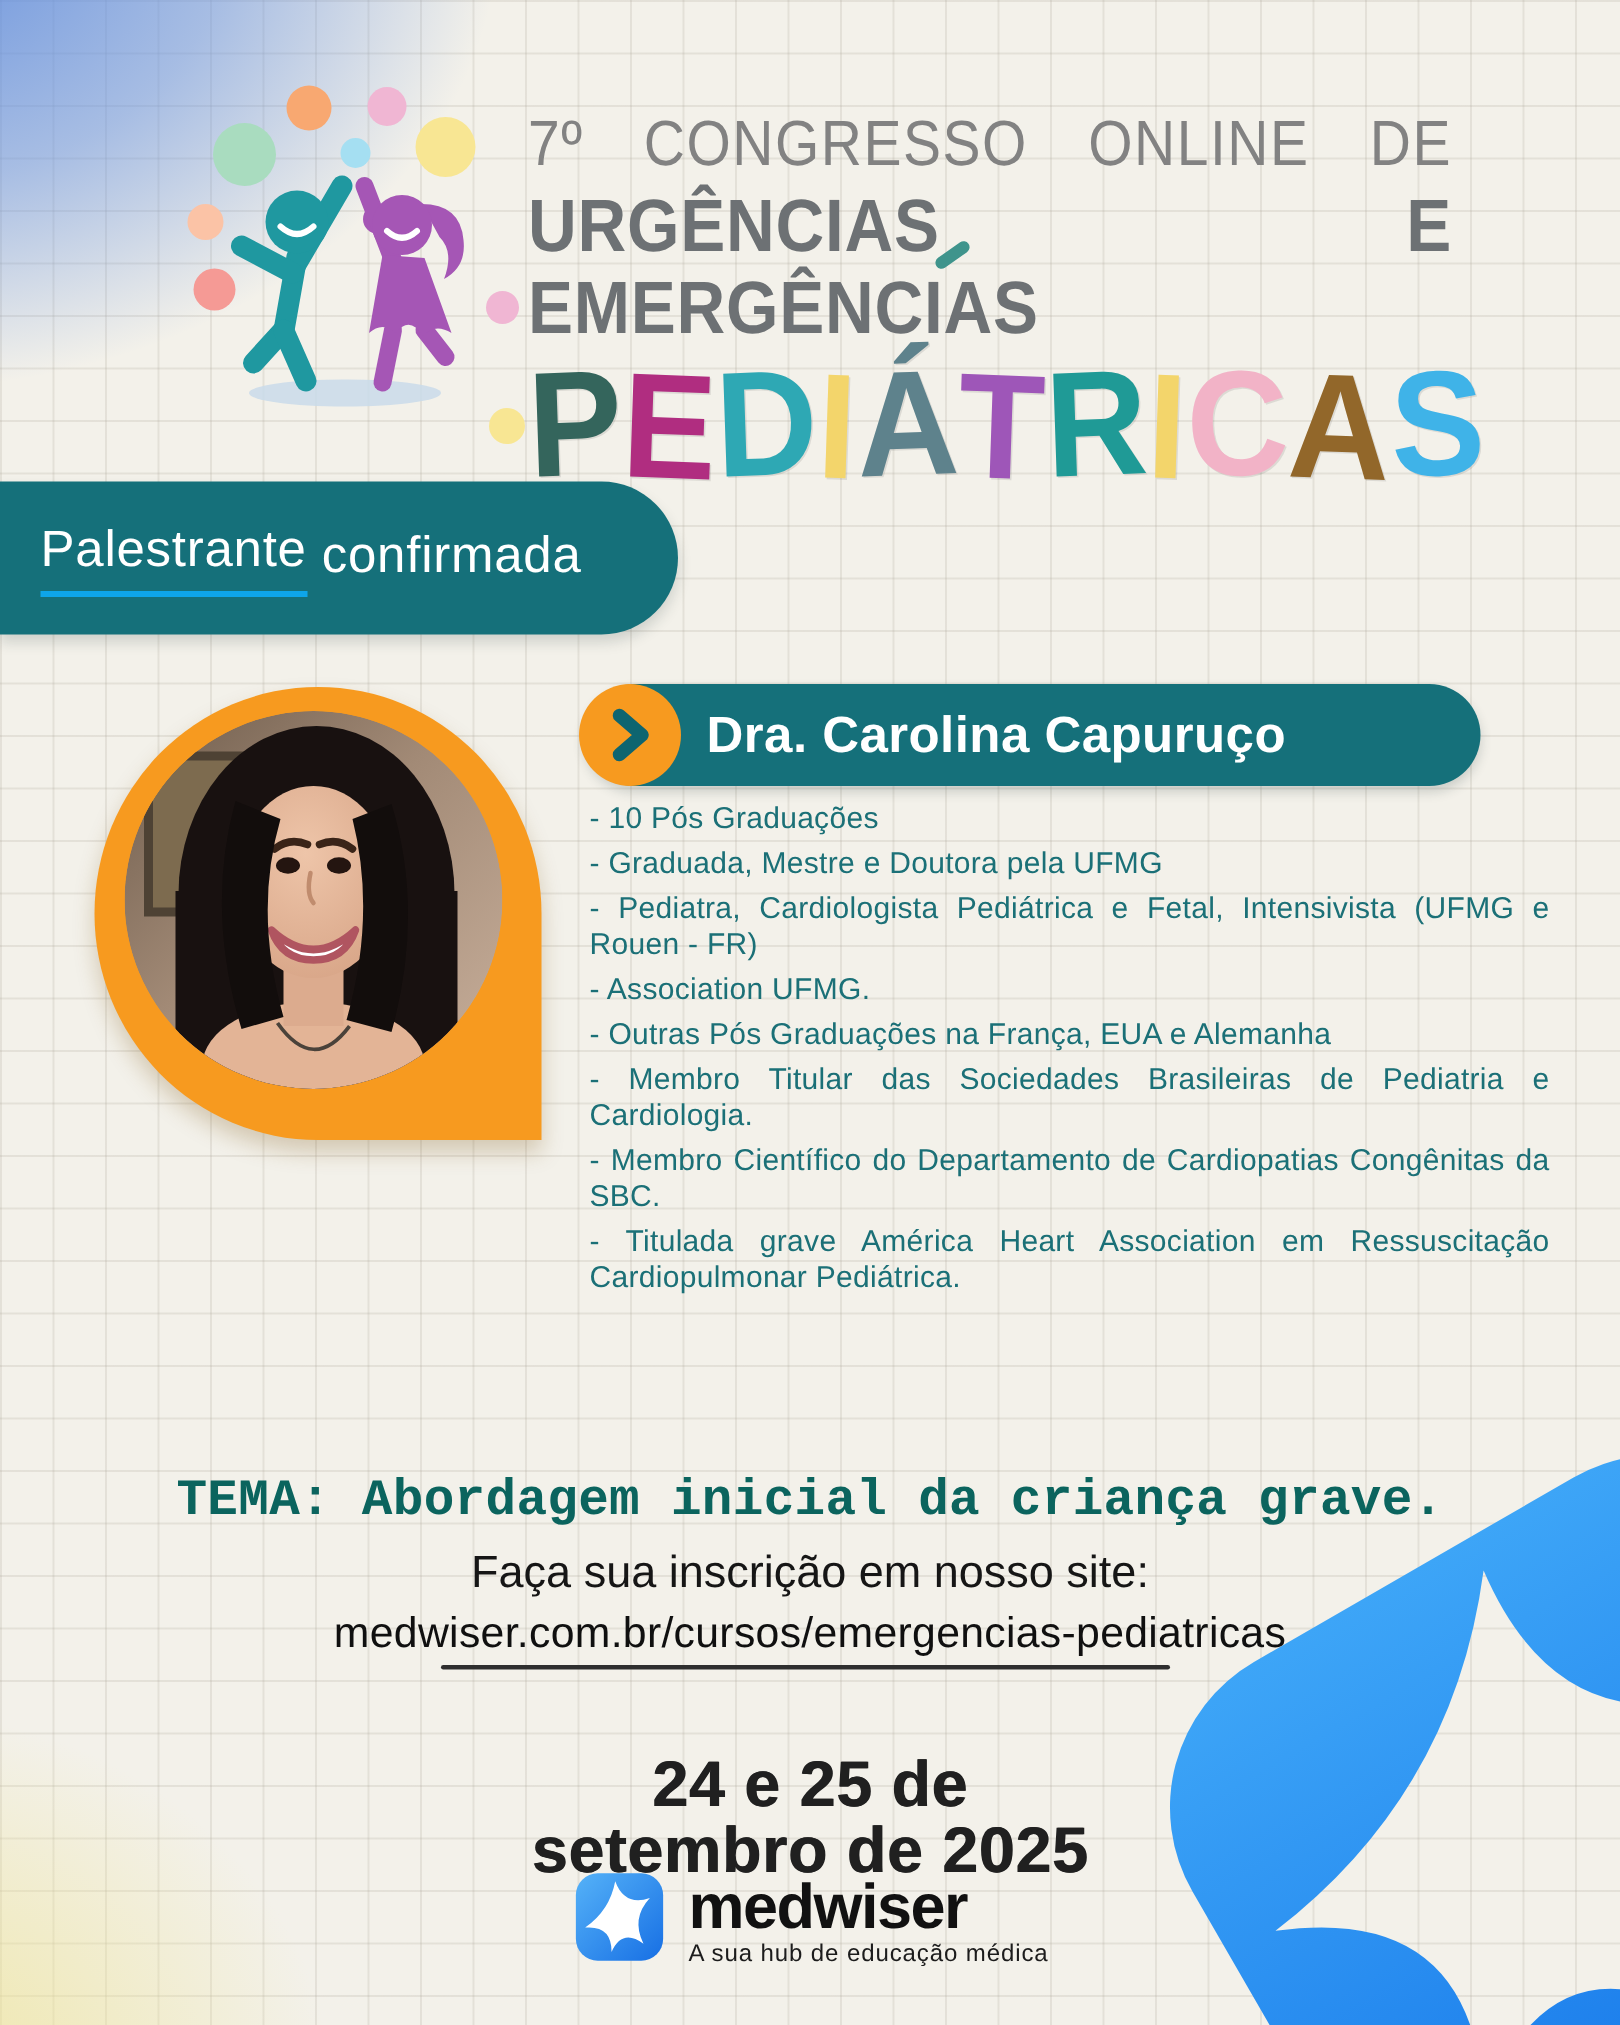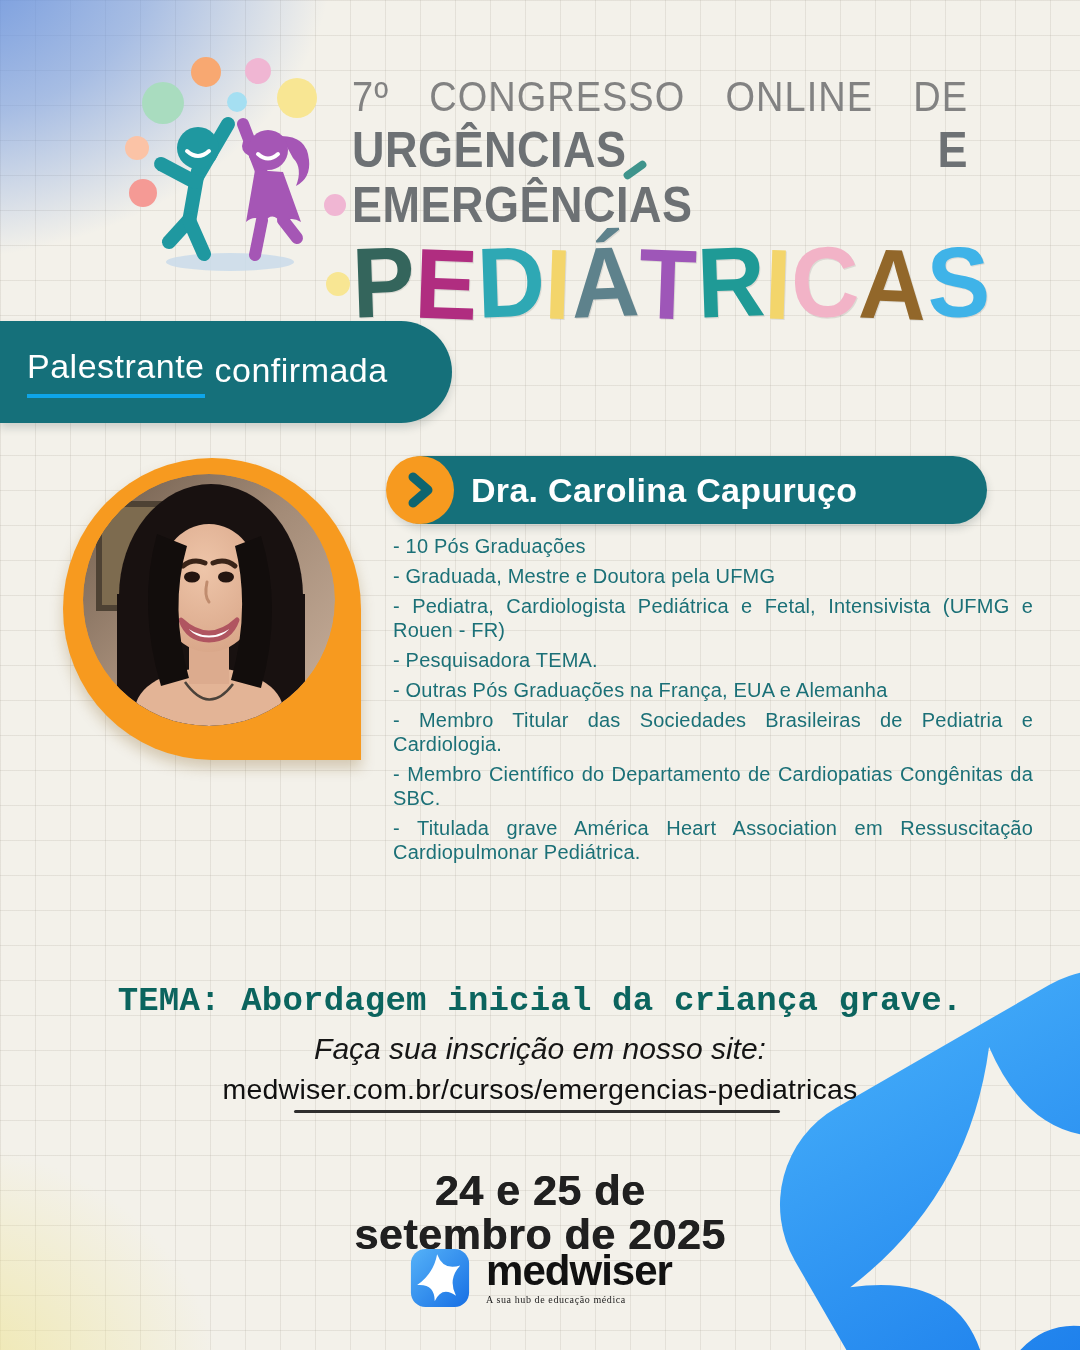--- a/index.html
+++ b/index.html
@@ -42,31 +42,31 @@
   .name-banner{left:389px;top:456px;width:598px;height:68px;background:#15707a;border-radius:34px;
       display:flex;align-items:center;box-sizing:border-box;padding-left:82px;
       color:#fff;font-weight:bold;font-size:34px;letter-spacing:0.3px;z-index:2;box-shadow:0 4px 8px rgba(40,60,60,0.2);}
   .chevron-badge{left:386px;top:456px;width:68px;height:68px;background:#f79a1f;border-radius:50%;
       display:flex;align-items:center;justify-content:center;z-index:3;}
   
   .credentials{left:393px;top:534px;width:640px;color:#1b7077;font-size:20px;line-height:1.2;letter-spacing:0.2px;}
   .credentials .cred{text-align:justify;margin-bottom:6px;}
   
   .tema{left:0;top:982px;width:1080px;text-align:center;color:#0b645e;font-weight:bold;font-size:34px;letter-spacing:0.2px;font-family:Liberation Mono, monospace;}
-  .cta1{left:0;top:1032px;width:1080px;text-align:center;color:#161616;font-size:30px;font-weight:500;font-style:italic;}
+  .cta1{left:0;top:1032px;width:1080px;text-align:center;color:#161616;font-size:30px;font-weight:500;}
   .cta2{left:0;top:1073px;width:1080px;text-align:center;color:#101010;font-size:28.5px;letter-spacing:0.2px;}
   .divider{left:294px;top:1110px;width:486px;height:3px;background:#2e2e2e;border-radius:2px;}
   .event-date{left:0;top:1124px;width:1080px;text-align:center;color:#202020;font-weight:bold;
       font-size:43px;line-height:1.03;letter-spacing:0.5px;text-shadow:0.6px 0 0 #202020;margin-top:44px;}
   
   .brand{left:0;top:1246px;width:1080px;display:flex;justify-content:center;align-items:flex-start;gap:14px;}
   .brand-icon{width:64px;height:64px;flex:0 0 auto;}
   .brand-text{display:flex;flex-direction:column;align-items:flex-start;}
   .brand-name{font-size:42px;font-weight:bold;color:#111;letter-spacing:-1px;line-height:1.0;margin-top:4px;}
-  .brand-tag{font-size:10px;color:#1c1c1c;letter-spacing:0.6px;margin-top:2px;font-family:Liberation Serif, serif;}
+  .brand-tag{font-size:16px;color:#1c1c1c;letter-spacing:0.6px;margin-top:2px;}
   
   .big-blue{left:760px;top:880px;width:700px;height:700px;z-index:1;}
   .content{z-index:2;}
 </style>
 </head>
 <body>
 
 <div class="poster">
 
   <svg class="abs big-blue" viewBox="0 0 700 700">
@@ -194,21 +194,21 @@
   <div class="abs chevron-badge content">
     <svg viewBox="-20 -20 40 40" width="40" height="40">
       <polyline points="-7,-13 8,0 -7,13" fill="none" stroke="#0e6570" stroke-width="9" stroke-linecap="round" stroke-linejoin="round"></polyline>
     </svg>
   </div>
 
   <div class="abs credentials content">
     <div class="cred">- 10 Pós Graduações</div>
     <div class="cred">- Graduada, Mestre e Doutora pela UFMG</div>
     <div class="cred">- Pediatra, Cardiologista Pediátrica e Fetal, Intensivista (UFMG e Rouen - FR)</div>
-    <div class="cred">- Pesquisadora TEMA.</div>
+    <div class="cred">- Association UFMG.</div>
     <div class="cred">- Outras Pós Graduações na França, EUA e Alemanha</div>
     <div class="cred">- Membro Titular das Sociedades Brasileiras de Pediatria e Cardiologia.</div>
     <div class="cred">- Membro Científico do Departamento de Cardiopatias Congênitas da SBC.</div>
     <div class="cred">- Titulada grave América Heart Association em Ressuscitação Cardiopulmonar Pediátrica.</div>
   </div>
 
   <div class="abs tema content">TEMA: Abordagem inicial da criança grave.</div>
   <div class="abs cta1 content">Faça sua inscrição em nosso site:</div>
   <div class="abs cta2 content">medwiser.com.br/cursos/emergencias-pediatricas</div>
   <div class="abs divider content"></div>

